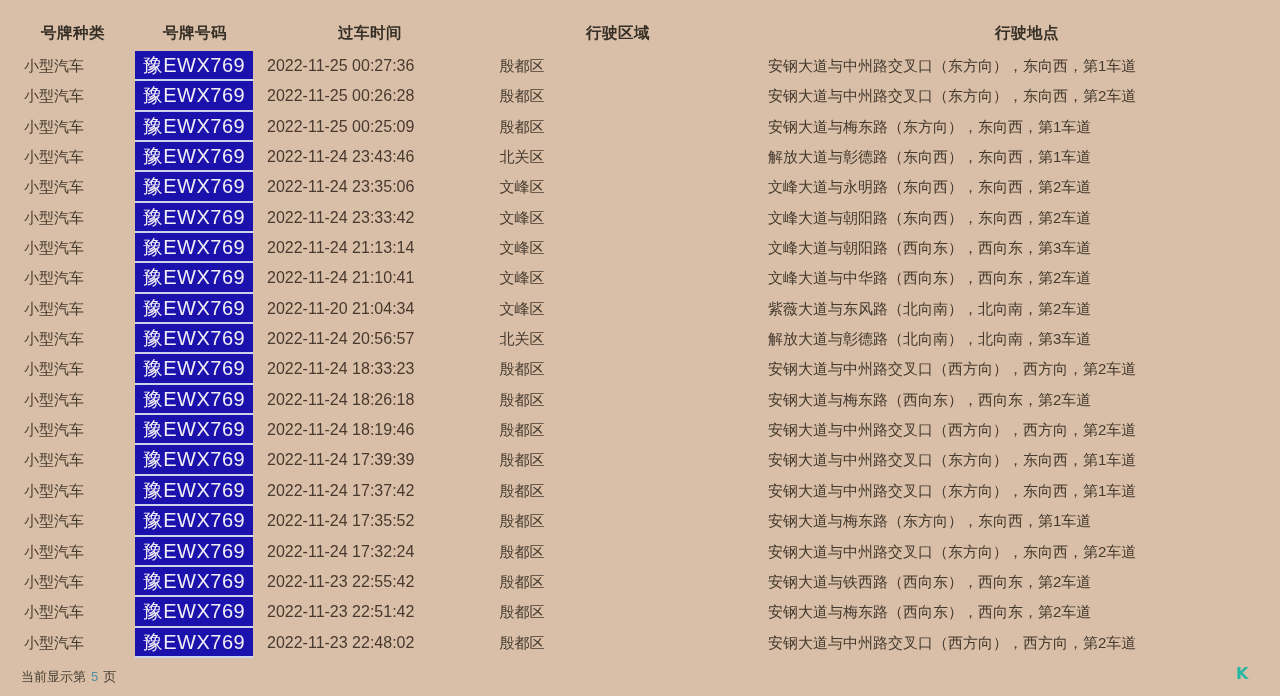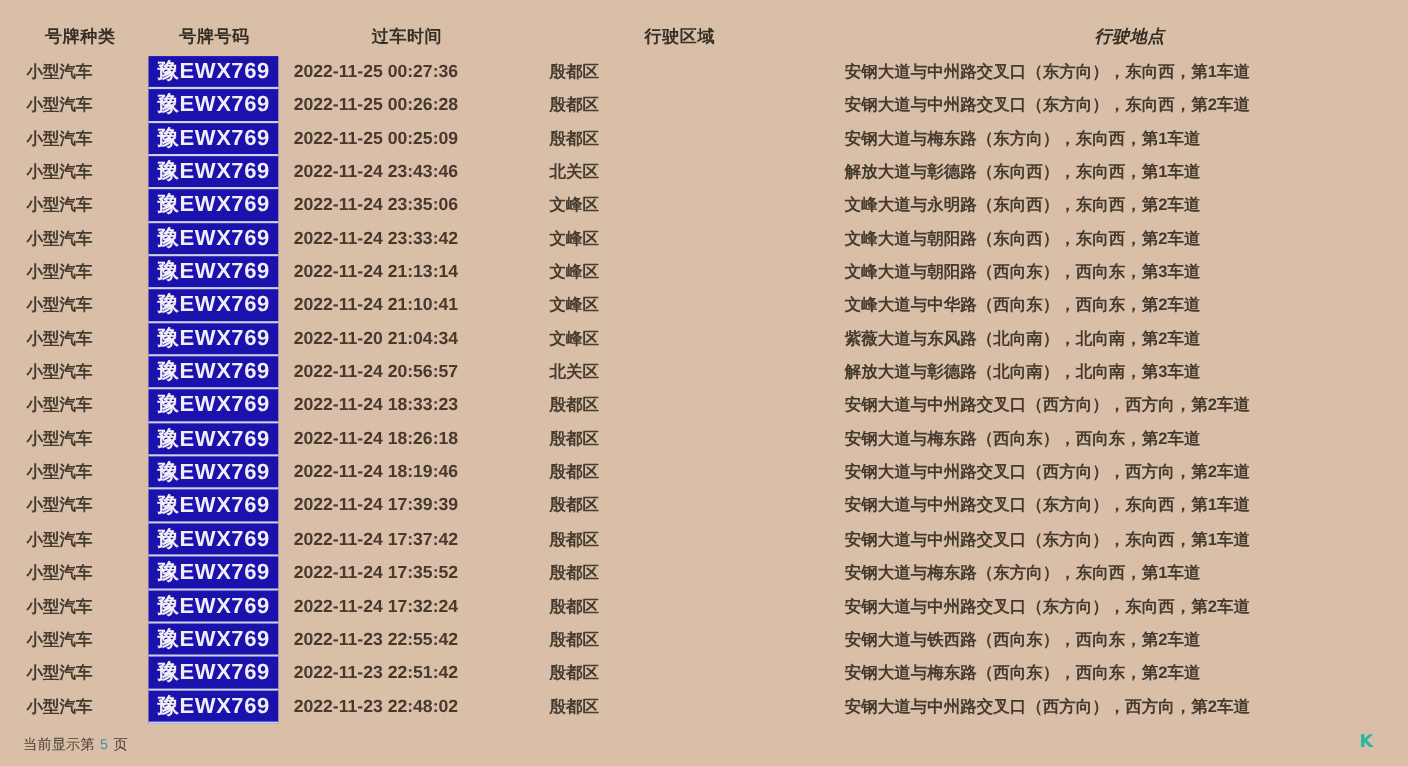--- a/index.html
+++ b/index.html
@@ -16,24 +16,24 @@
   .thead .th{
     position:absolute;top:23px;height:18px;
     text-align:center;
     font-size:15.5px;font-weight:bold;color:#362f26;
     letter-spacing:0.5px;
   }
   .th-plate-type{left:0;width:146px;}
   .th-plate-no{left:135px;width:120px;}
   .th-time{left:310px;width:120px;}
   .th-district{left:558px;width:120px;}
-  .th-location{left:967px;width:120px;font-style:italic;}
+  .th-location{left:967px;width:120px;}
 
   
-  .tbody{position:absolute;top:51px;left:0;width:1184px;font-weight:bold;}
+  .tbody{position:absolute;top:51px;left:0;width:1184px;}
   .row{position:relative;height:30.35px;width:1280px;}
   .cell{
     position:absolute;top:0;height:30.35px;line-height:30.35px;
     font-size:15px;color:#453a2e;white-space:nowrap;
   }
   .cell-plate-type{left:0;width:108px;text-align:center;}
   .plate-badge{
     position:absolute;left:135px;top:0;width:118px;height:28.35px;
     box-sizing:content-box;
     background:#1b12ad;

